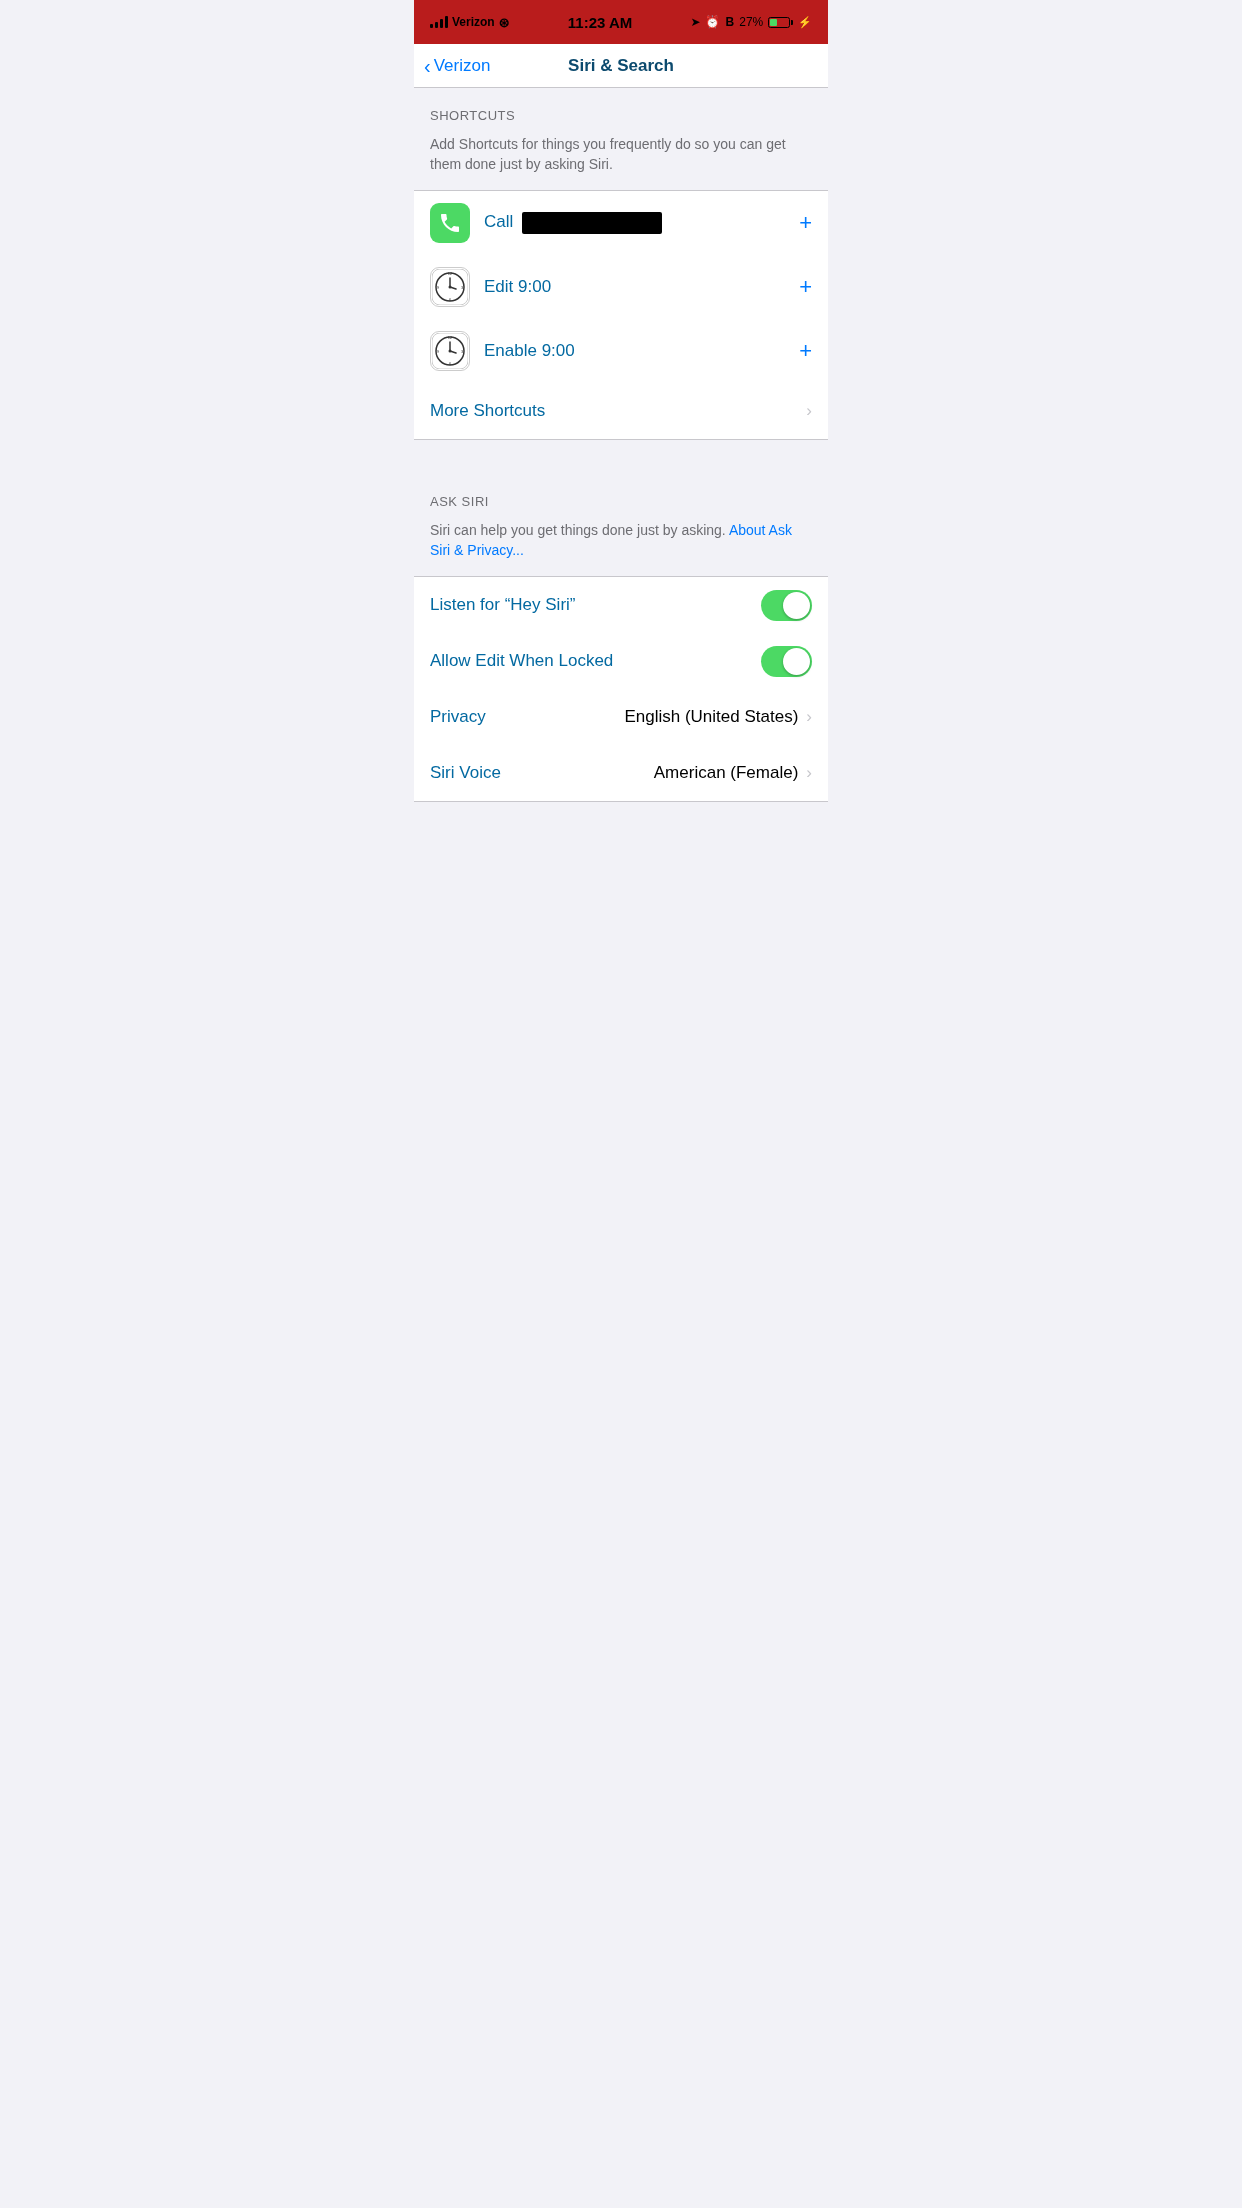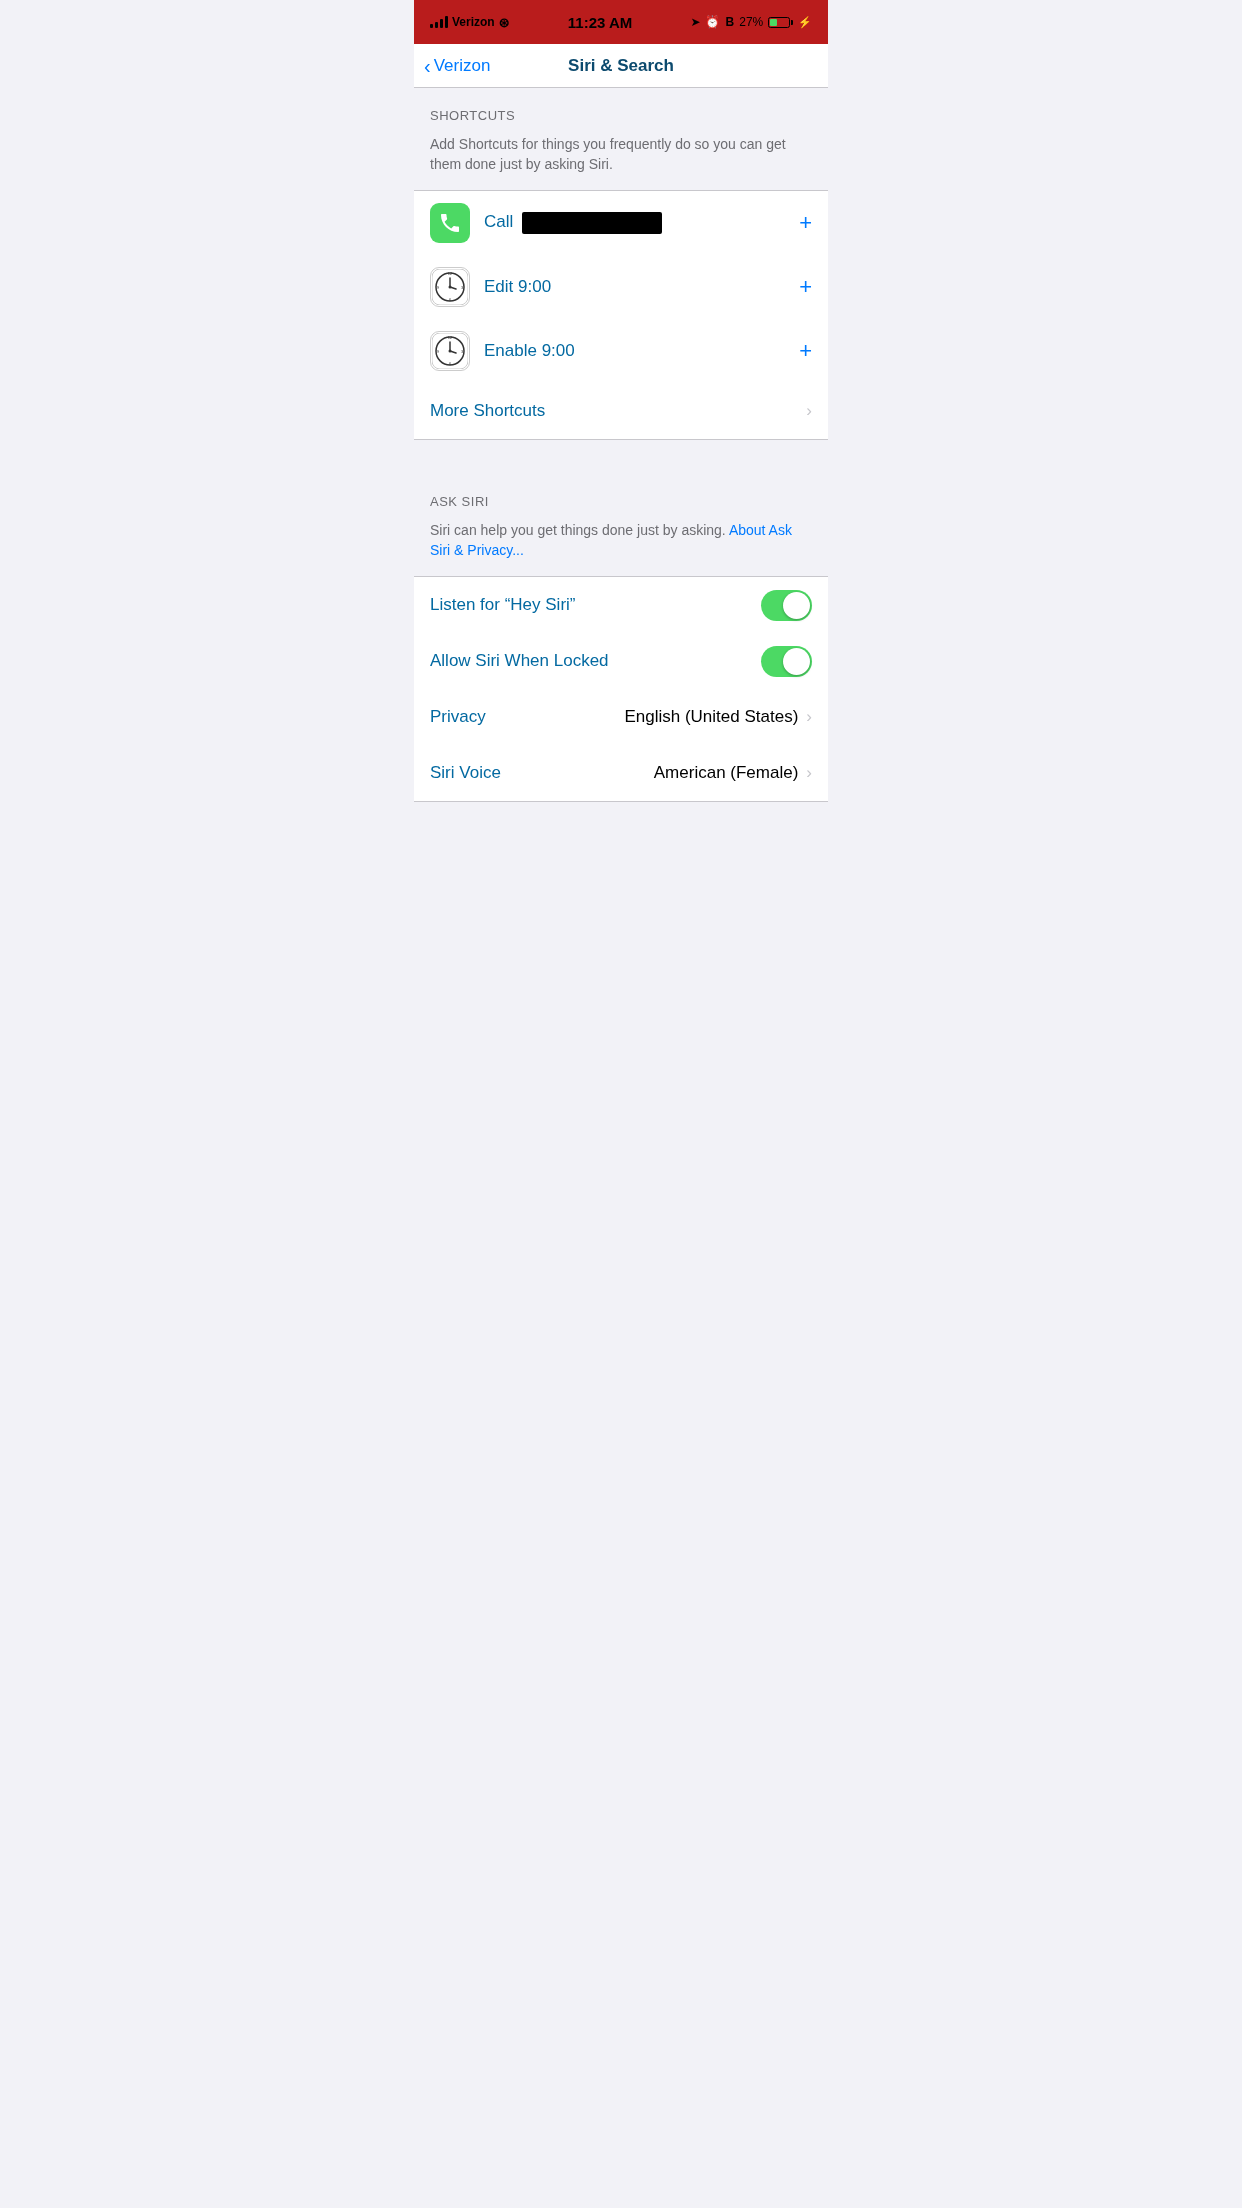--- a/index.html
+++ b/index.html
@@ -359,21 +359,21 @@
 
   <div class="list-item list-item-no-icon">
     <span class="item-label">Listen for “Hey Siri”</span>
     <div class="toggle toggle-on">
       <div class="toggle-thumb"></div>
     </div>
   </div>
 
 
   <div class="list-item list-item-no-icon">
-    <span class="item-label">Allow Siri When Locked</span>
+    <span class="item-label">Allow Edit When Locked</span>
     <div class="toggle toggle-on">
       <div class="toggle-thumb"></div>
     </div>
   </div>
 
   <div class="list-item list-item-no-icon">
     <span class="item-label">Privacy</span>
     <span class="item-value">English (United States)</span>
     <span class="item-chevron">›</span>
   </div>

